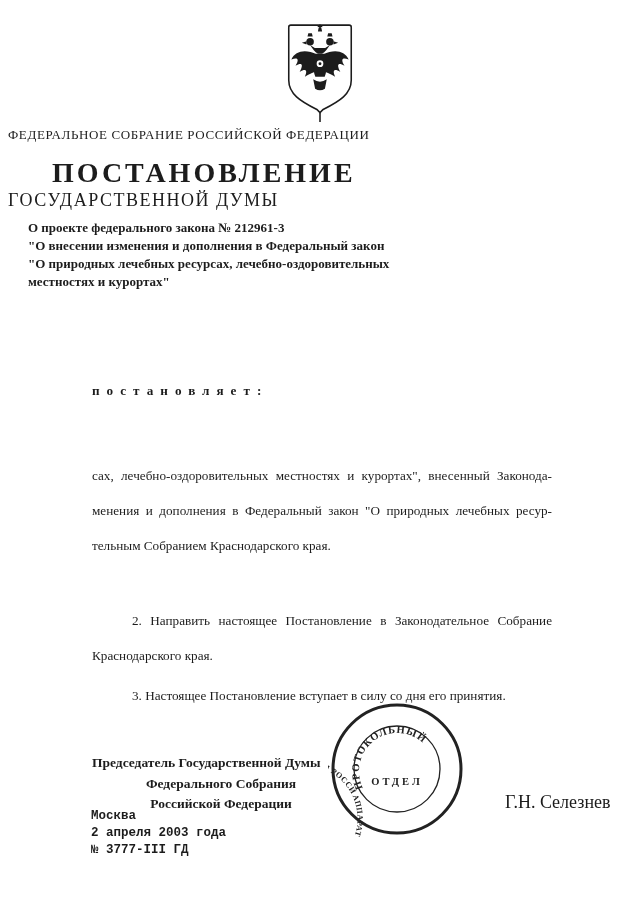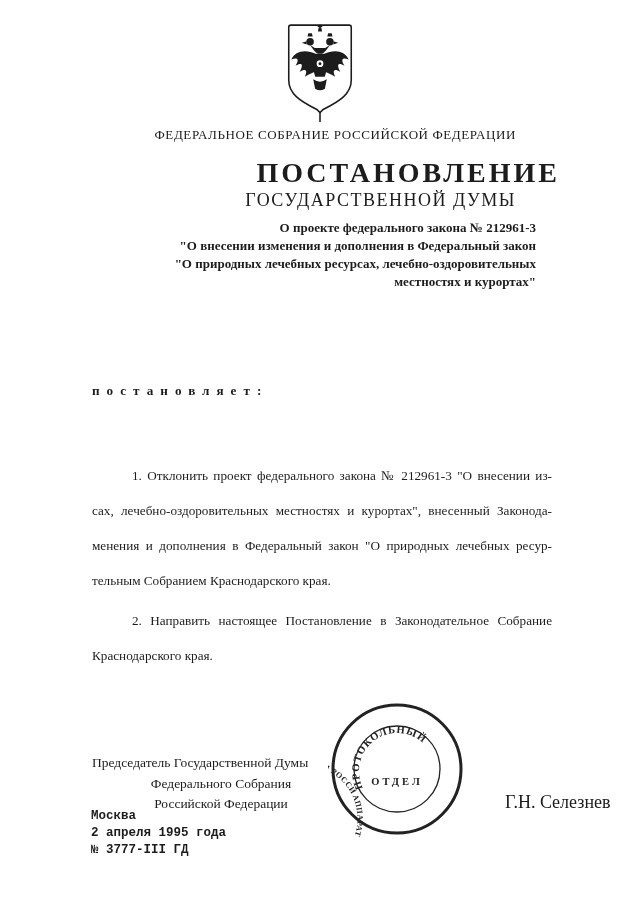--- a/index.html
+++ b/index.html
@@ -9,39 +9,39 @@
     font-family:"Liberation Serif", serif;
     color:#1c1c1c;
   }
   #page {
     position:relative;
     width:640px; height:900px;
     background:#ffffff;
     overflow:hidden;
   }
   .abs { position:absolute; }
-  .center { left:0; width:516px; text-align:right; }
+  .center { left:8px; width:516px; text-align:left; }
 
   #org-line    { top:127px; font-size:13px; letter-spacing:0.6px; }
   #doc-type    { top:157px; font-size:28px; font-weight:bold; letter-spacing:3px;padding-left:44px; }
   #doc-body    { top:190px; font-size:18px; letter-spacing:1.5px; }
   #subject     { top:219px; font-size:13px; font-weight:bold; line-height:18px;padding-left:20px; }
 
   .textcol { left:92px; width:460px; font-size:13.2px; line-height:35px; }
   .dl { text-align:justify; text-align-last:justify; white-space:nowrap; }
   .dl.last { text-align:right; text-align-last:left; }
   .indent { text-indent:40px; }
   #resolves-word { font-weight:bold; letter-spacing:7px; text-align:left; text-align-last:left; }
 
   #opening { top:373px; }
   #par1    { top:458px; }
   #par2    { top:603px; }
   #par3    { top:678px; }
 
-  #signature { left:92px; top:753px; width:258px; font-size:13.5px; line-height:20.5px; }
+  #signature { left:92px; top:753px; width:258px; font-size:13.5px; line-height:20.5px;font-weight:bold; }
   #signature .ctr { text-align:center; }
   #sign-name { left:505px; top:792px; font-size:18px;text-align:right; }
 
   #footer { left:91px; top:808px; font-family:Liberation Mono, monospace;
             font-size:12.5px; font-weight:bold; line-height:17px; white-space:nowrap; }
 
   #emblem { left:281px; top:22px; }
   #stamp  { left:328px; top:700px; }
 </style>
 </head>
@@ -85,31 +85,33 @@
     <div>"О внесении изменения и дополнения в Федеральный закон</div>
     <div>"О природных лечебных ресурсах, лечебно-оздоровительных</div>
     <div>местностях и курортах"</div>
   </div>
 
   <div id="opening" class="abs textcol">
     <div id="resolves-word">постановляет:</div>
   </div>
 
   <div id="par1" class="abs textcol">
-    <div class="dl indent">1. Отклонить проект федерального закона № 212961-3 "О внесении из-</div>
     <div class="dl">сах, лечебно-оздоровительных местностях и курортах", внесенный Законода-</div>
     <div class="dl">менения и дополнения в Федеральный закон "О природных лечебных ресур-</div>
     <div class="dl last">тельным Собранием Краснодарского края.</div>
   </div>
 
   <div id="par2" class="abs textcol">
     <div class="dl indent">2. Направить настоящее Постановление в Законодательное Собрание</div>
     <div class="dl last">Краснодарского края.</div>
   </div>
 
+  <div id="par3" class="abs textcol">
+    <div class="dl last indent">3. Настоящее Постановление вступает в силу со дня его принятия.</div>
+  </div>
 
   <div id="signature" class="abs">
     <div>Председатель Государственной Думы</div>
     <div class="ctr">Федерального Собрания</div>
     <div class="ctr">Российской Федерации</div>
   </div>
   <div id="sign-name" class="abs">Г.Н. Селезнев</div>
 
   <div id="stamp" class="abs">
     <svg width="138" height="138" viewBox="-69 -69 138 138" aria-hidden="true">
@@ -126,17 +128,17 @@
       </text>
       <text font-family="Liberation Serif, serif" font-size="10.5" font-weight="bold" fill="#222222" letter-spacing="1">
         <textPath href="#arcPath">ПРОТОКОЛЬНЫЙ</textPath>
       </text>
       <text x="0" y="16" text-anchor="middle" font-family="Liberation Serif, serif" font-size="10.5" font-weight="bold" letter-spacing="3" fill="#222222">ОТДЕЛ</text>
     </svg>
   </div>
 
   <div id="footer" class="abs">
     <div>Москва</div>
-    <div>2 апреля 1995 года</div>
+    <div>2 апреля 2003 года</div>
     <div>№ 3777-III ГД</div>
   </div>
 
 </div>
 
 </body></html>

